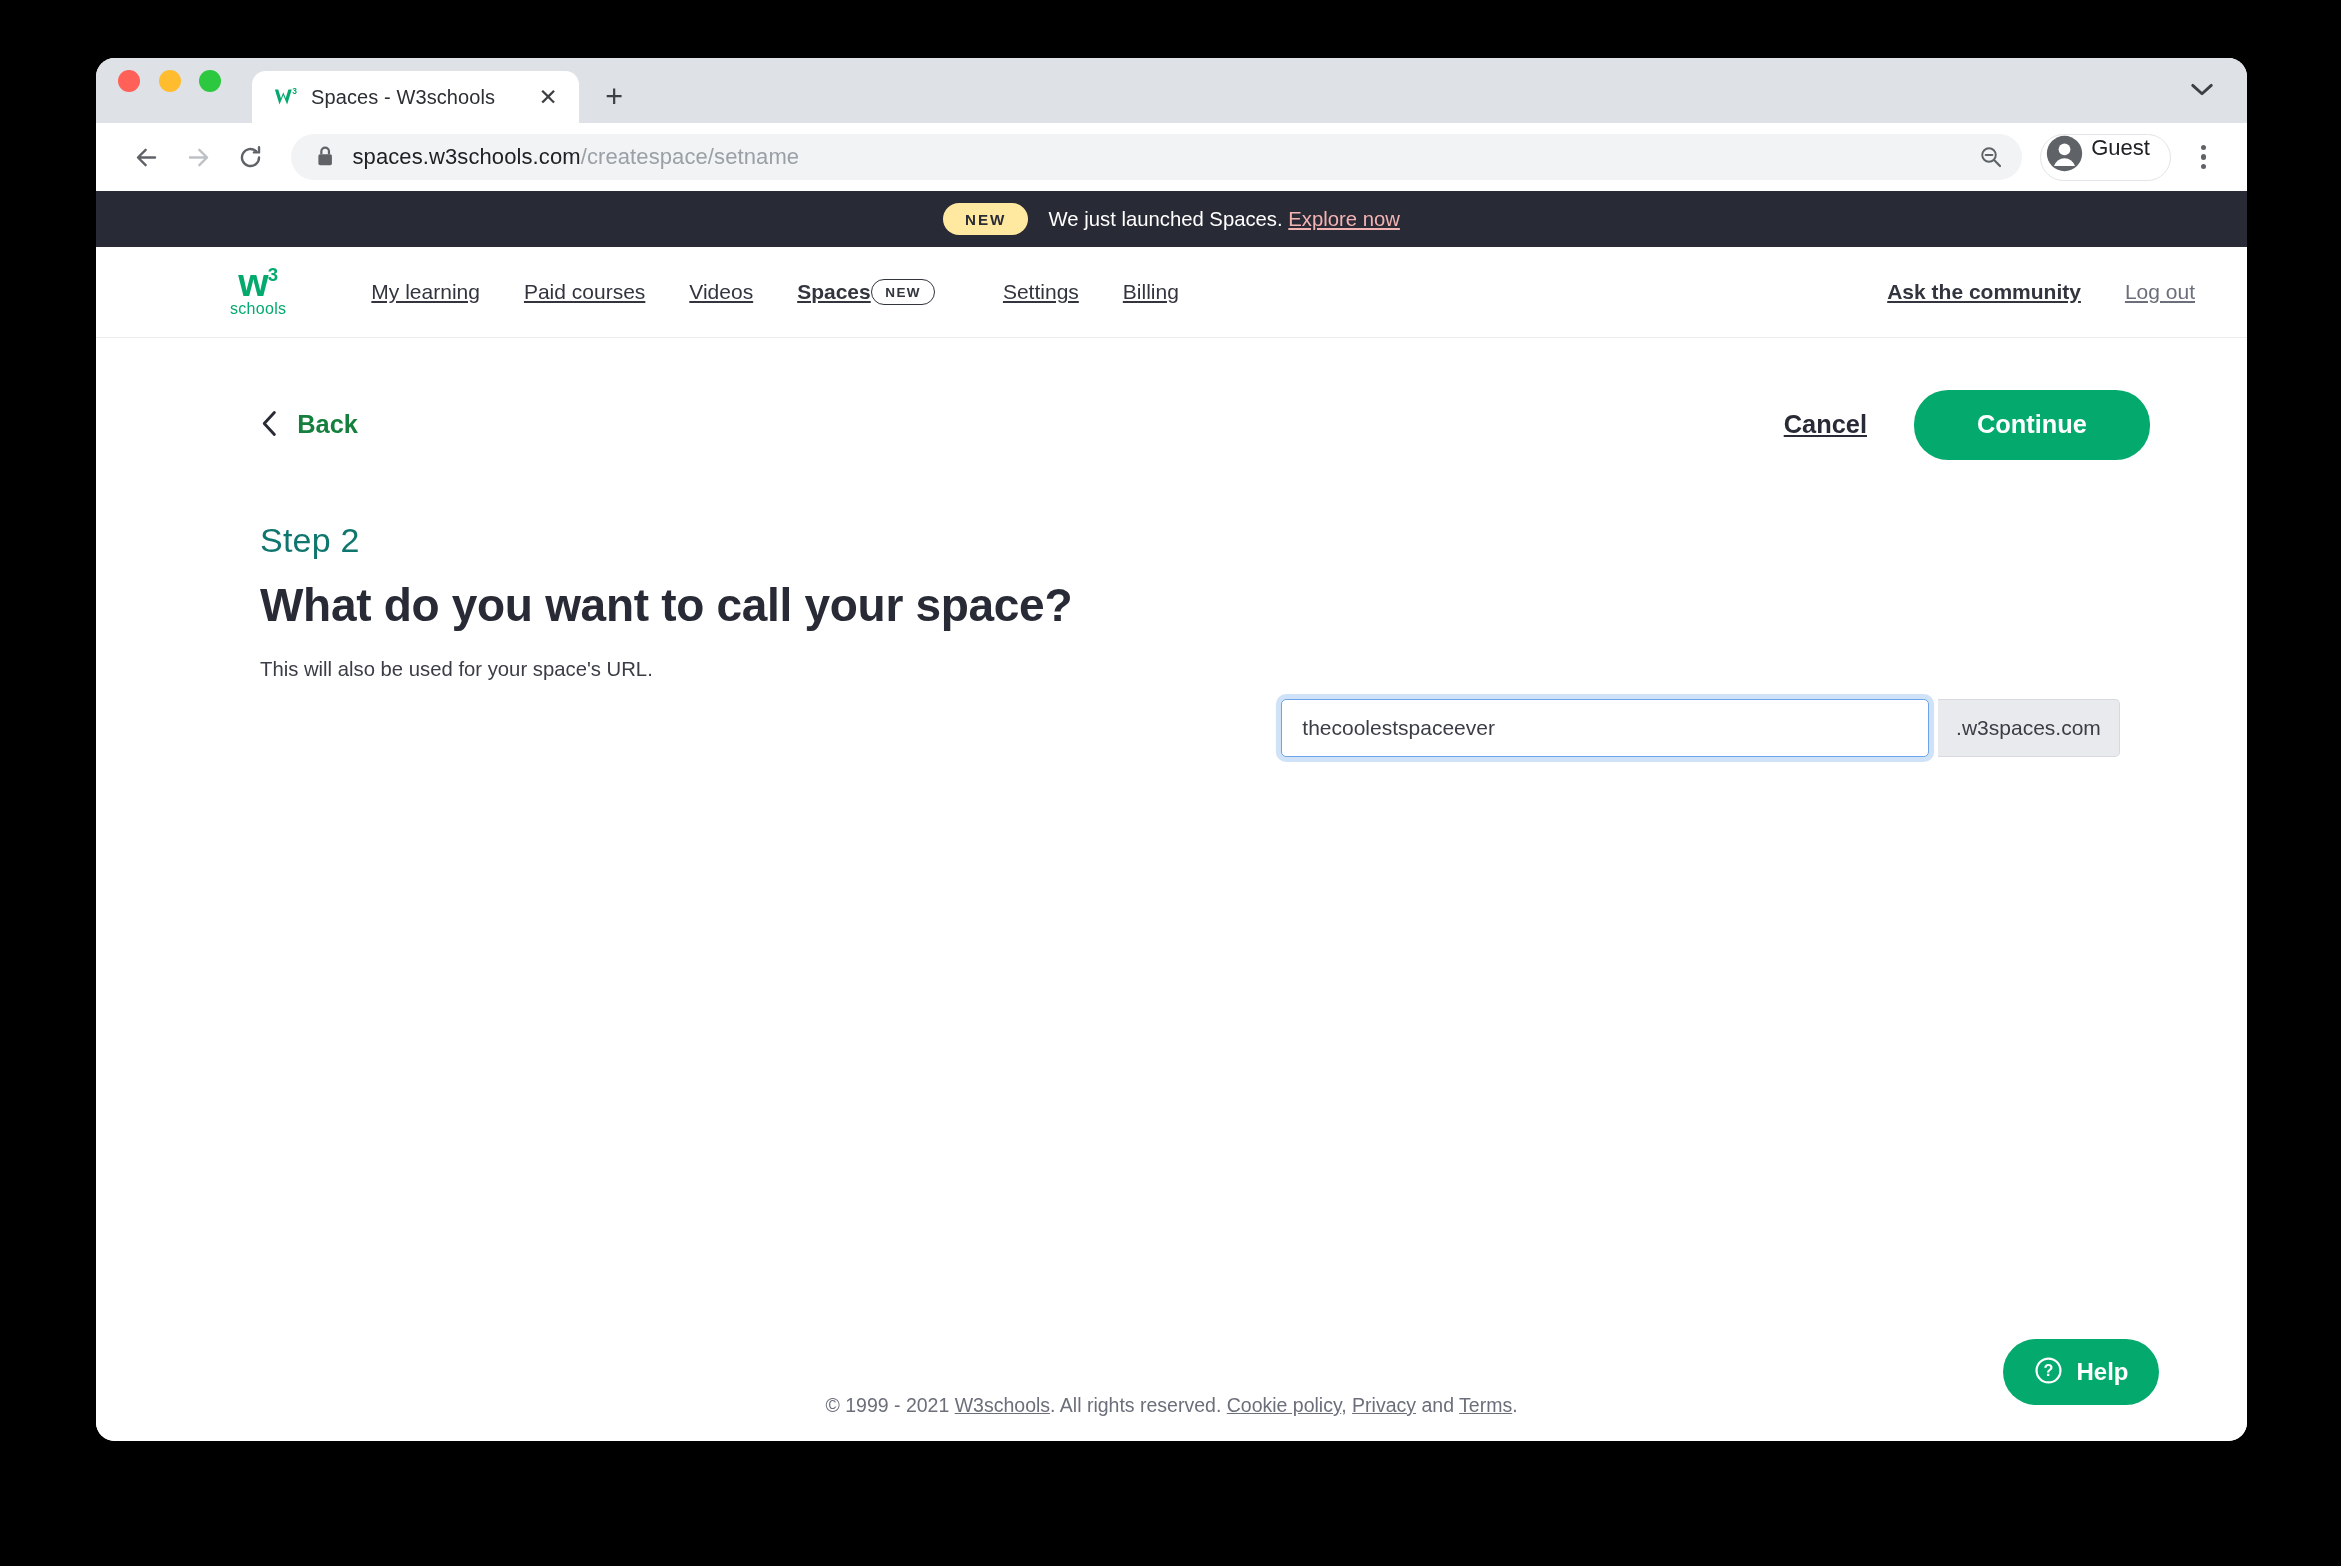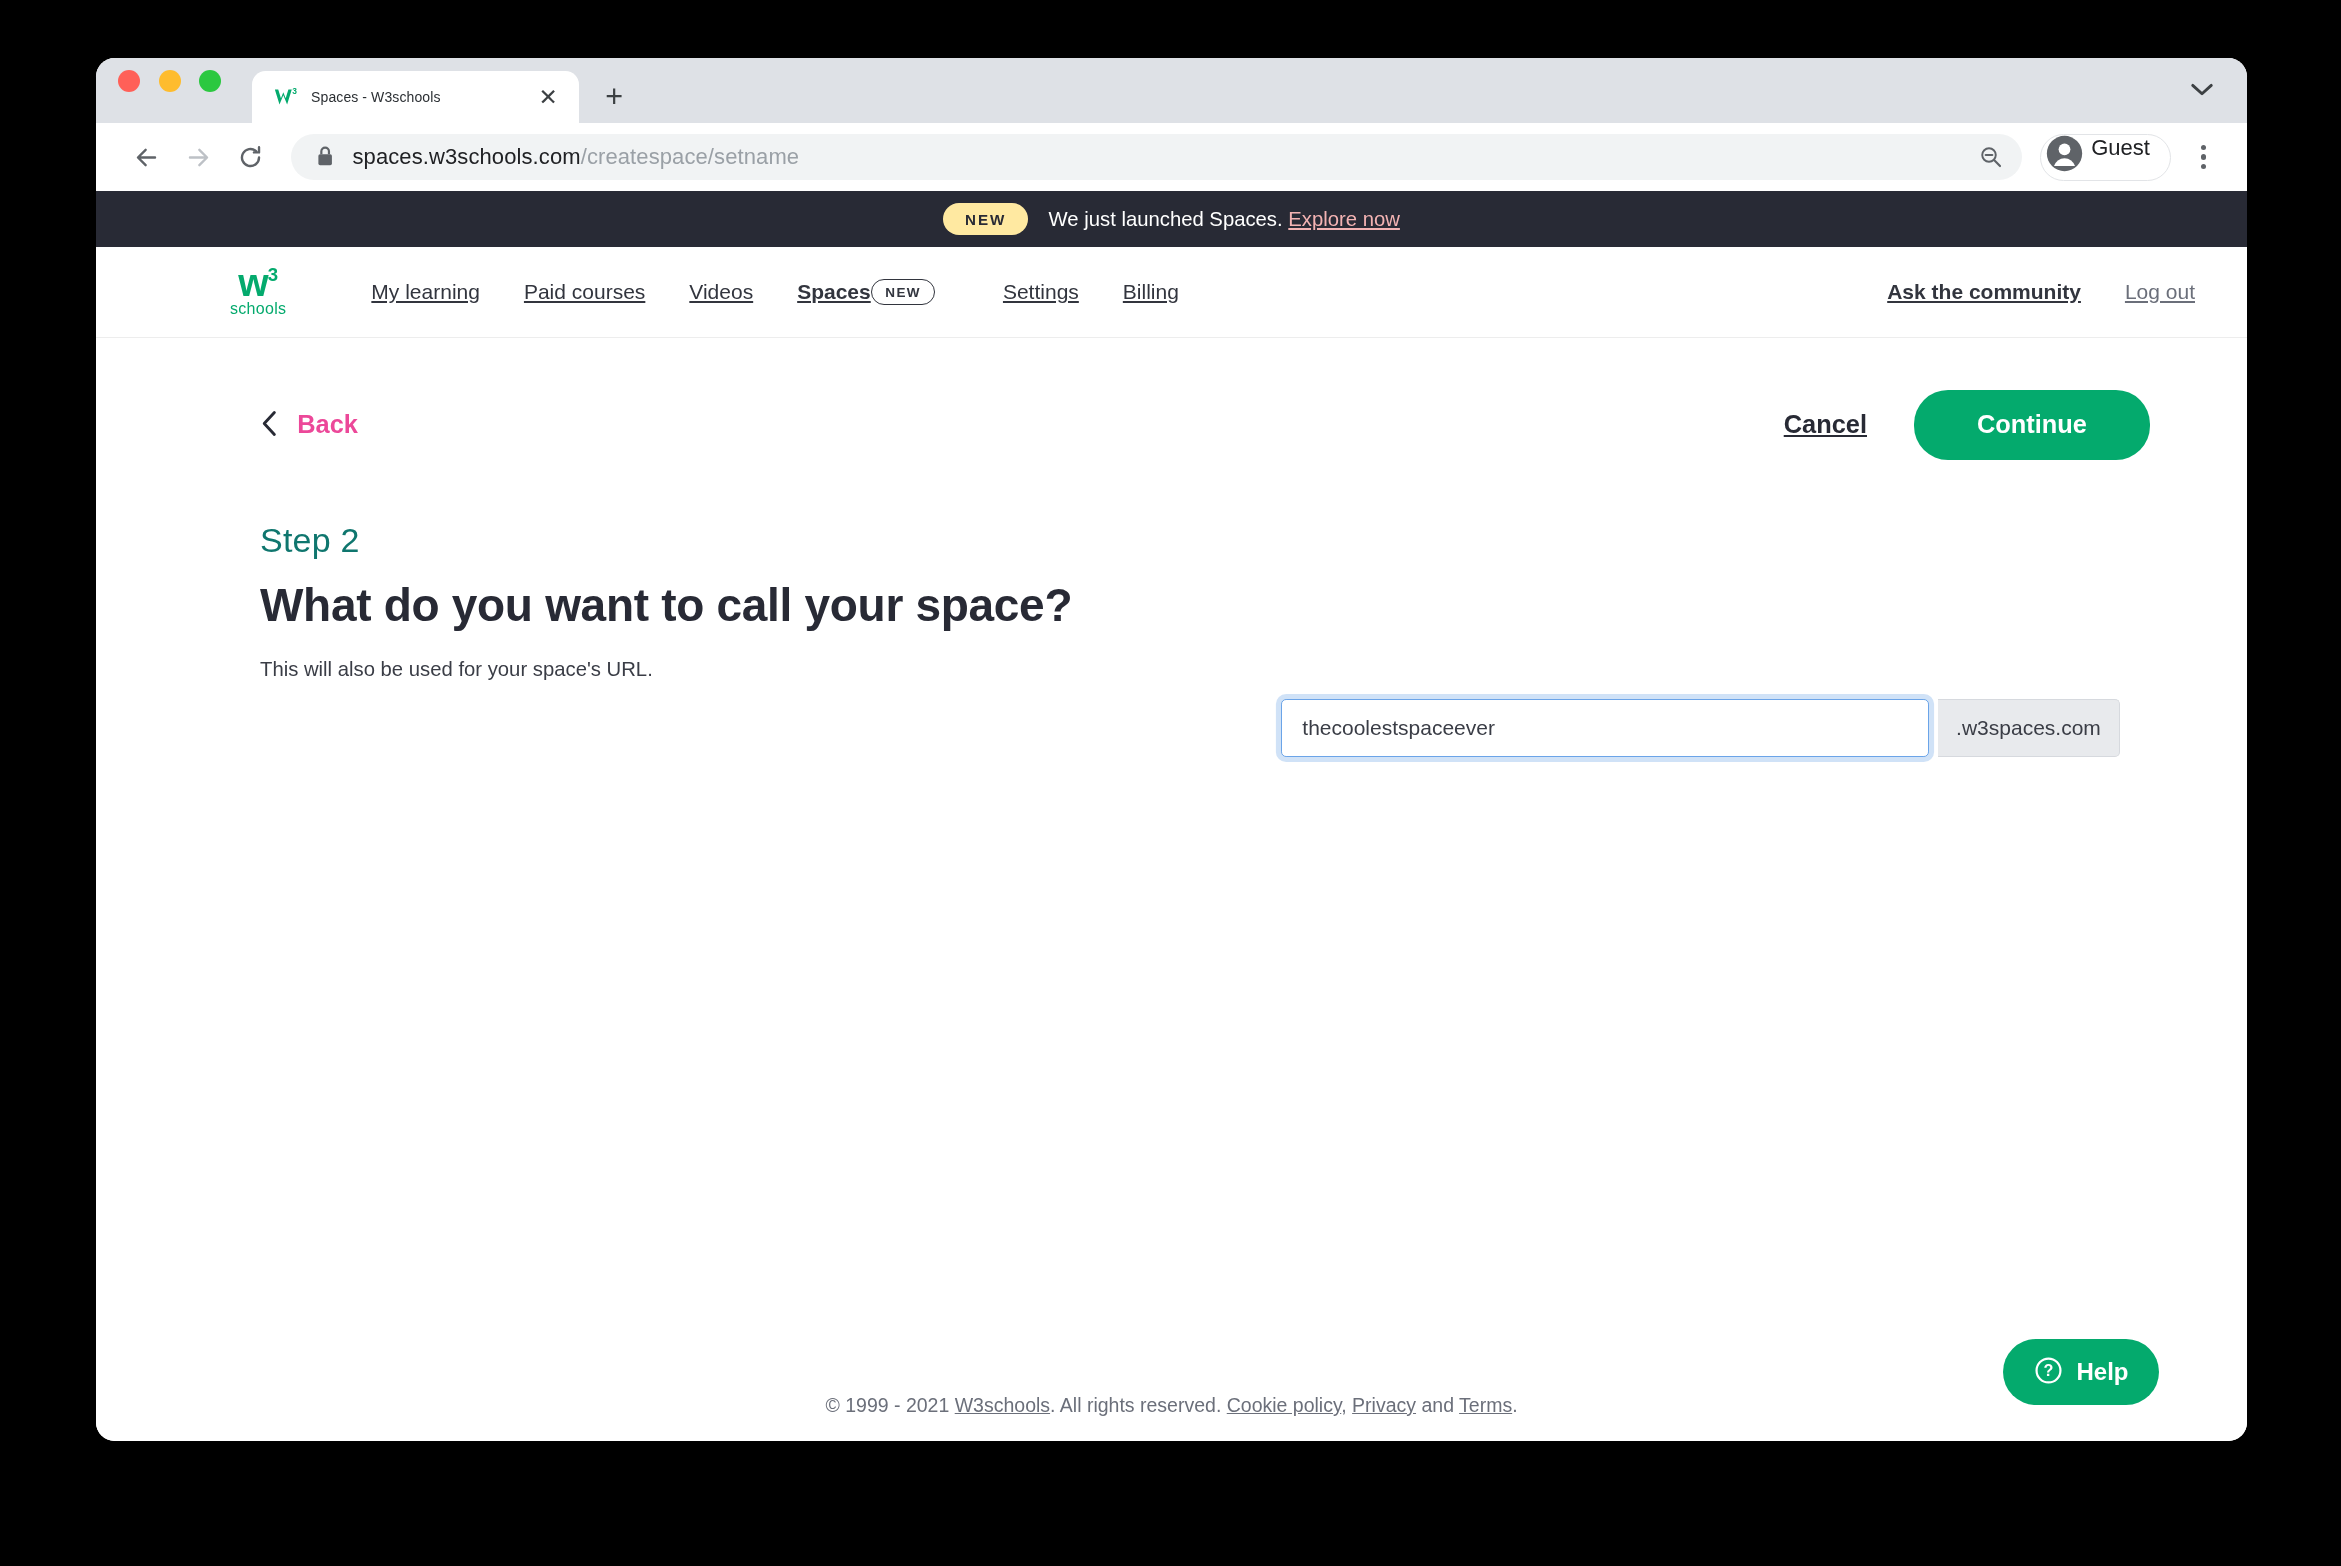--- a/index.html
+++ b/index.html
@@ -49,21 +49,21 @@
     gap: 12px;
     position: relative;
   }
   .tab-favicon {
     width: 25.4px; height: 25.4px;
     display: flex; align-items: center; justify-content: center;
     position: relative; flex: 0 0 auto;
   }
   .tab-title {
     flex: 1 1 auto;
-    font-size: 14px;
+    font-size: 20px;
     color: #2b2f33;
     white-space: nowrap; overflow: hidden; text-overflow: ellipsis;
     letter-spacing: 0.1px;
   }
   .tab-close {
     width: 30.5px; height: 30.5px; flex: 0 0 auto;
     display: flex; align-items: center; justify-content: center;
     font-size: 23px; color: #3c4043; line-height: 1;
     border-radius: 50%;
   }
@@ -174,21 +174,21 @@
   }
   .header-right { margin-left: auto; display: flex; align-items: center; gap: 44px; }
   .header-right .ask { font-size: 21px; font-weight: bold; color: #32353e; }
   .header-right .logout { font-size: 21px; color: #6b6f7a; }
 
   .actions-row {
     display: flex; align-items: center;
     padding: 52px 97px 0 164px;
   }
   .back-btn { display: flex; align-items: center; gap: 18.6px; }
-  .back-label { font-size: 25.4px; font-weight: bold; color: #ec4899; }
+  .back-label { font-size: 25.4px; font-weight: bold; color: #15803d; }
   .actions-right { margin-left: auto; display: flex; align-items: center; gap: 47px; }
   .cancel-btn { font-size: 25.4px; font-weight: bold; color: #282a35; }
   .continue-btn {
     background: #04aa6d; color: #ffffff;
     font-size: 25.4px; font-weight: bold;
     border: none; border-radius: 34px;
     padding: 20.3px 63px;
     font-family: "Liberation Sans", sans-serif;
   }
 

